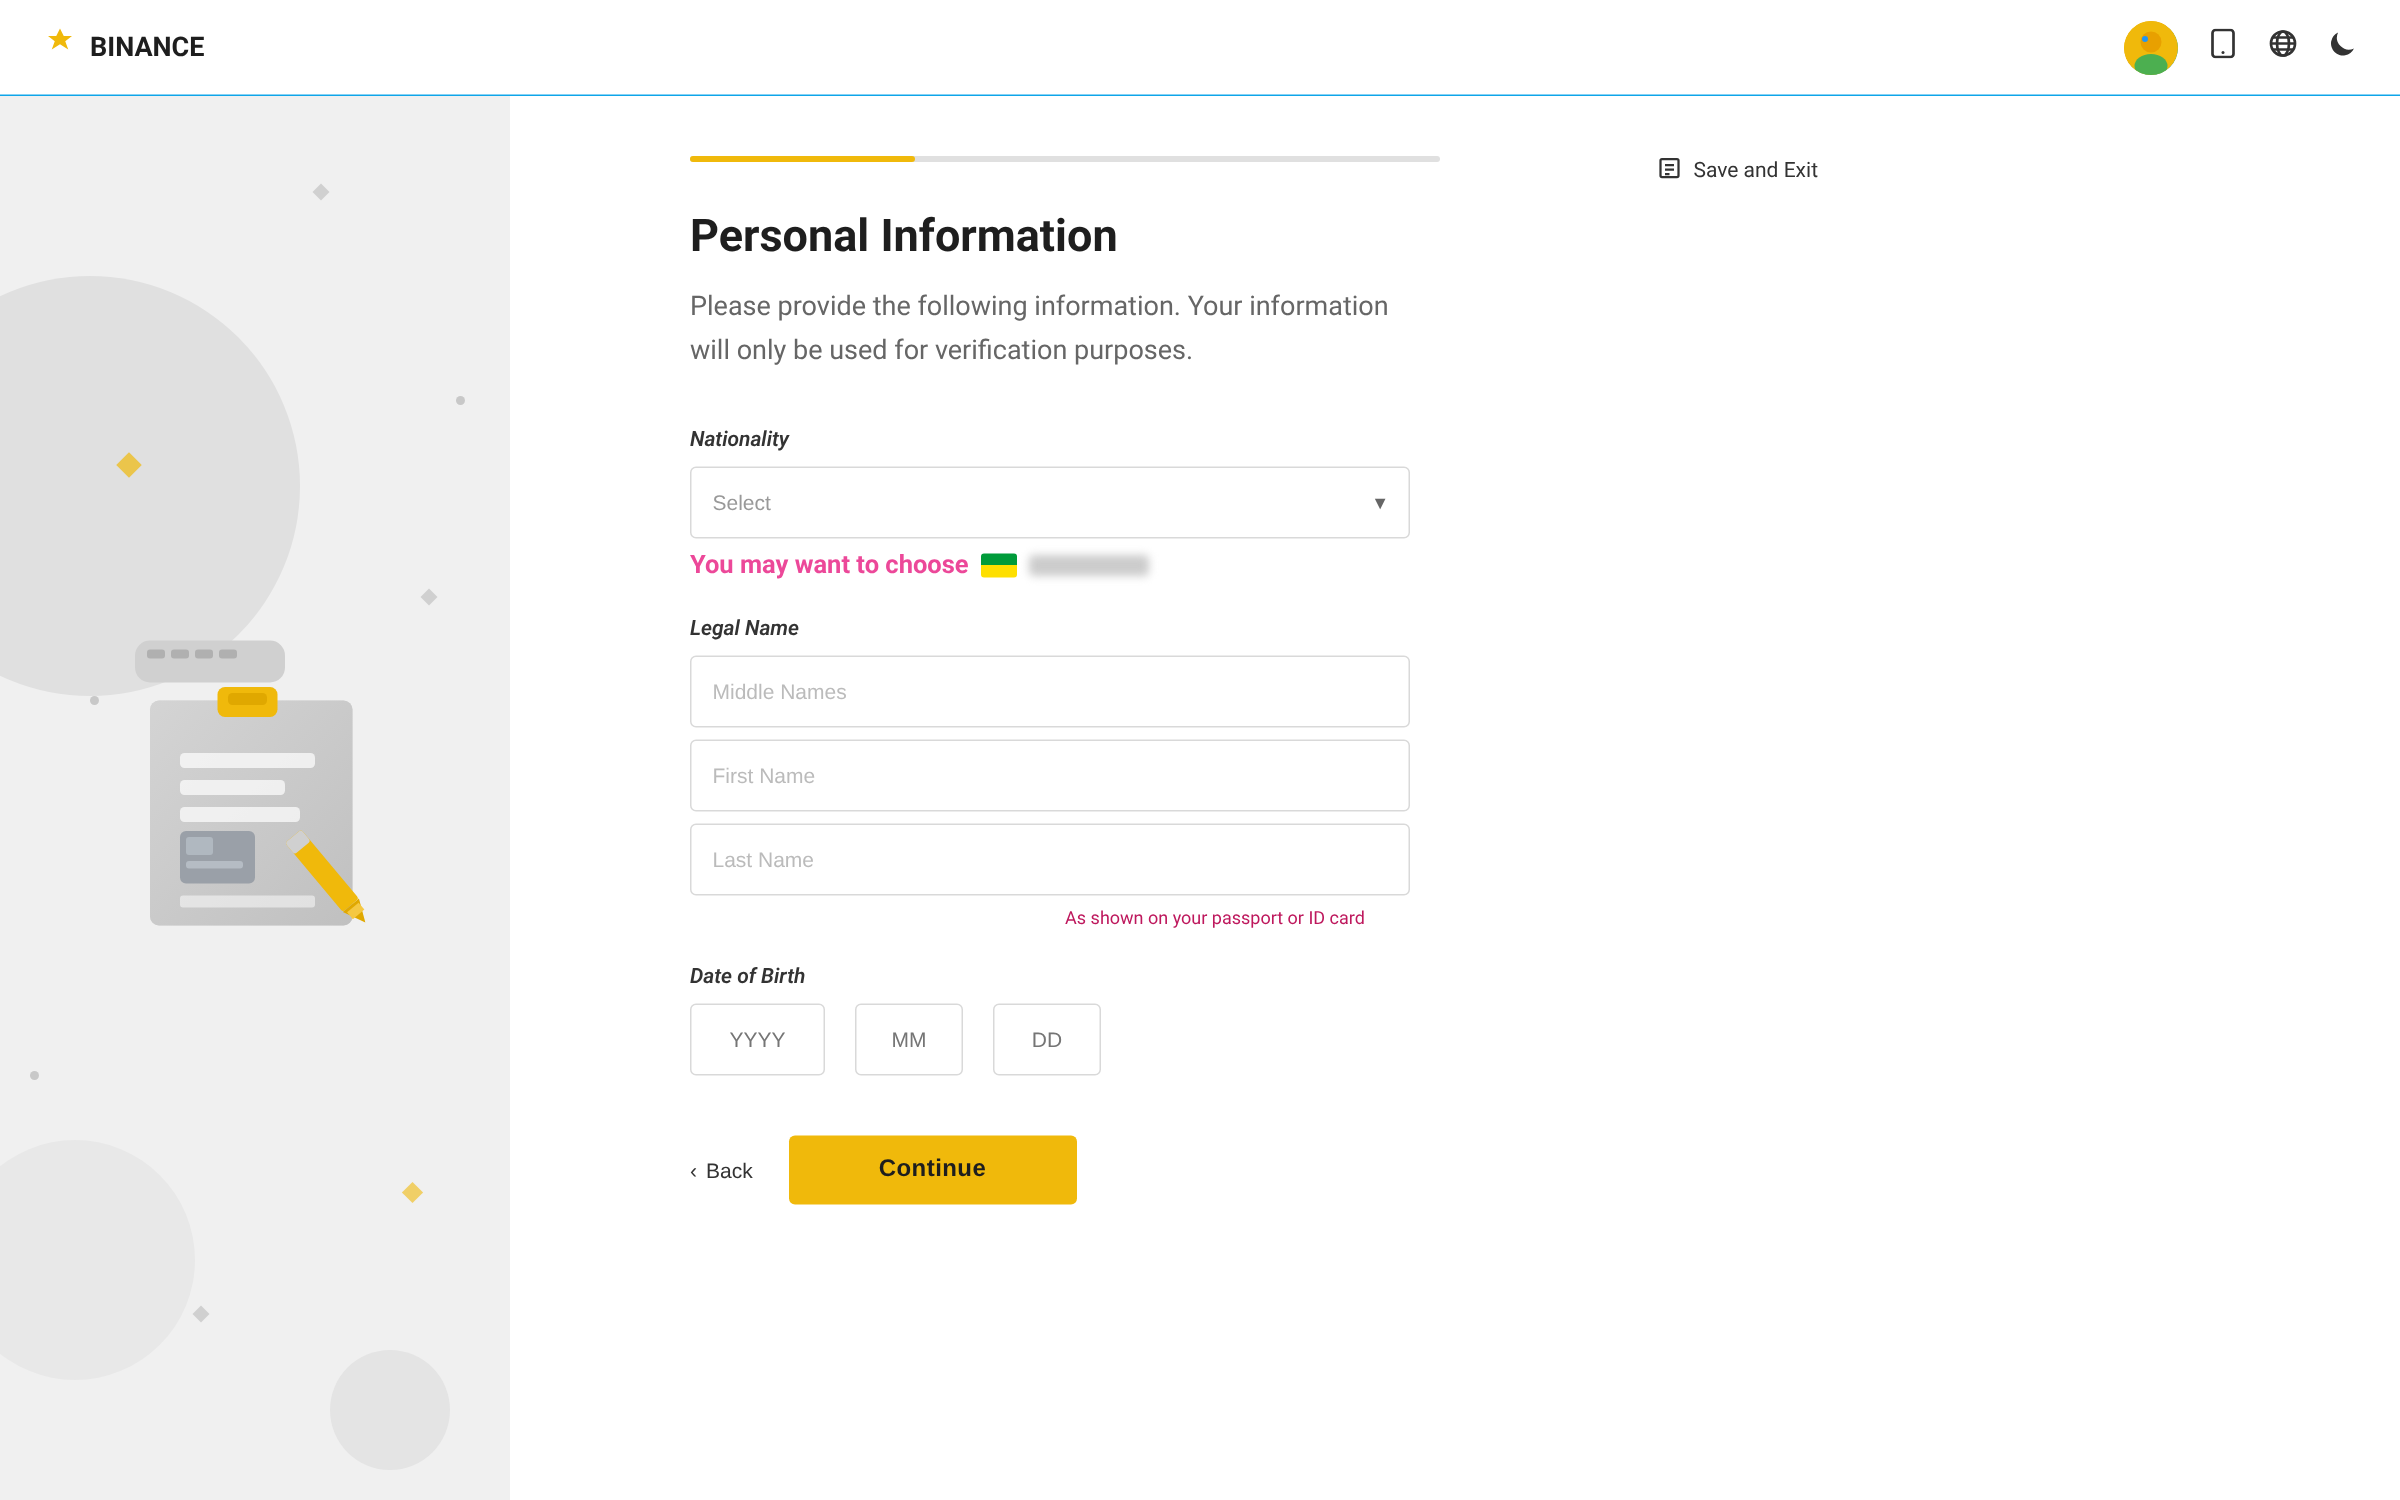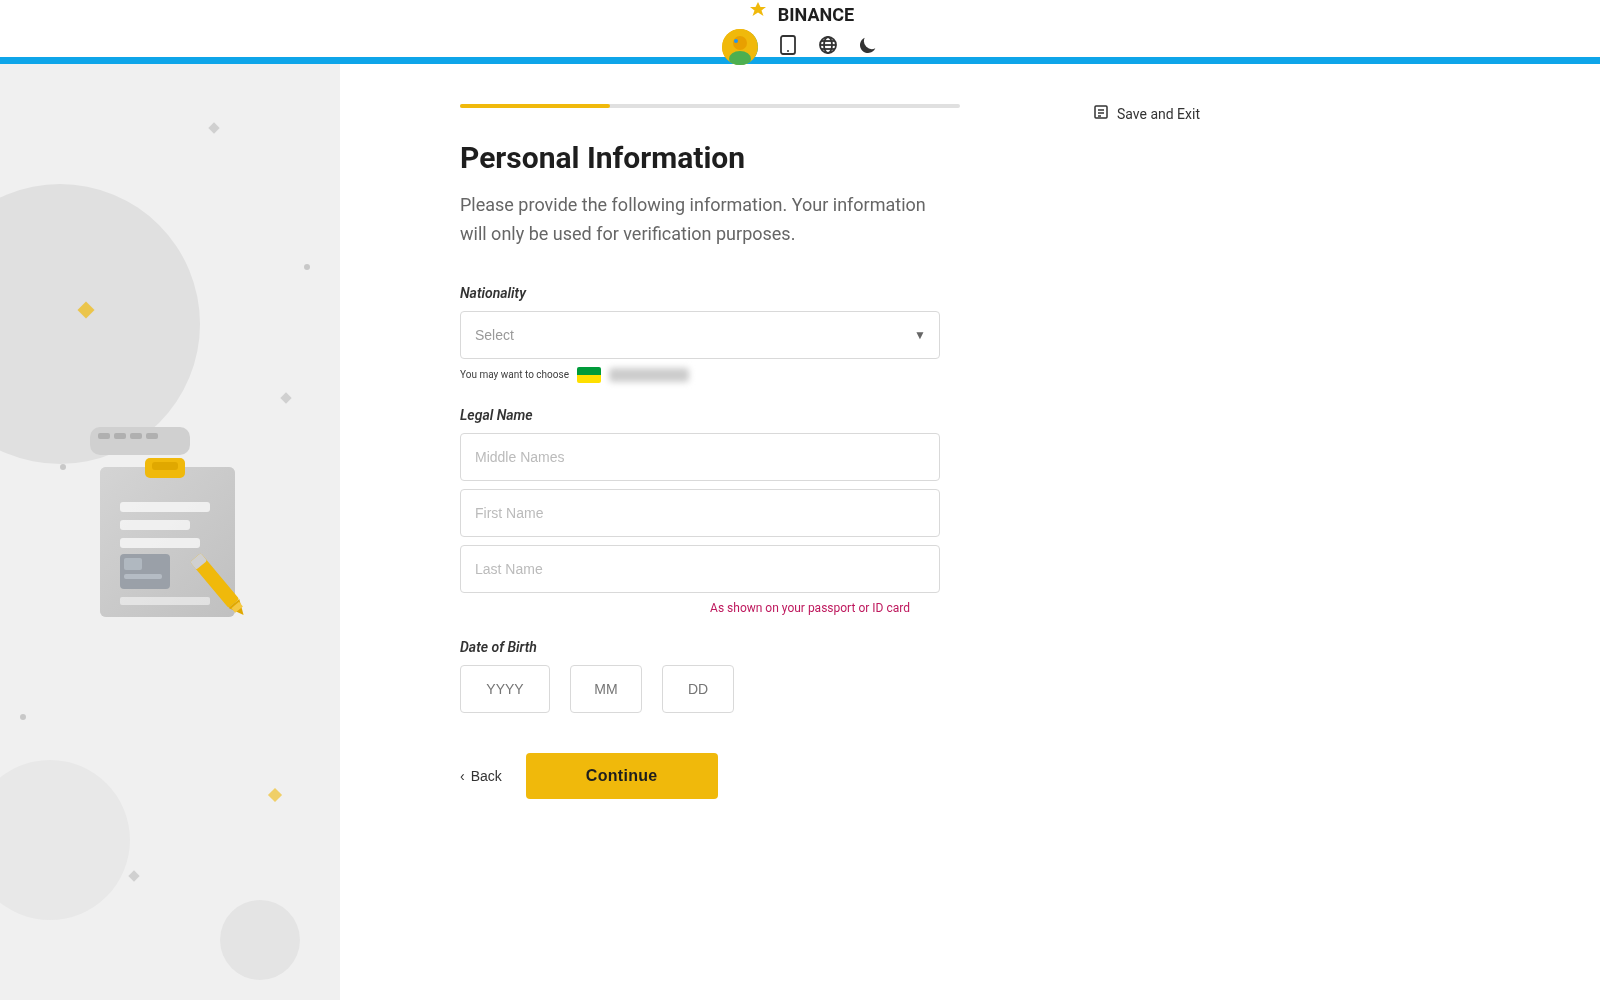--- a/index.html
+++ b/index.html
@@ -14,24 +14,23 @@
     }
 
     
     .header {
       background: #fff;
       height: 64px;
       display: flex;
       align-items: center;
       justify-content: space-between;
       padding: 0 28px;
-      border-bottom: 7px solid #0ea5e9;
+      border-bottom: 1px solid #0ea5e9;
       position: relative;
       z-index: 10;
-      flex-direction: column;
     }
     .logo {
       display: flex;
       align-items: center;
       gap: 8px;
       font-weight: 700;
       font-size: 18px;
       color: #1e1e1e;
     }
     .logo-icon {
@@ -168,21 +167,21 @@
       height: 4px;
       background: #F0B90B;
       border-radius: 2px;
       width: 30%;
     }
 
     
     .save-exit {
       position: absolute;
       top: 40px;
-      right: 40px;
+      right: 28px;
       display: flex;
       align-items: center;
       gap: 8px;
       cursor: pointer;
       color: #333;
       font-size: 14px;
     }
     .save-exit-icon {
       font-size: 16px;
     }
@@ -237,26 +236,27 @@
       right: 14px;
       top: 50%;
       transform: translateY(-50%);
       color: #666;
       pointer-events: none;
       font-size: 12px;
     }
 
     
     .hint-text {
-      font-size: 10px;
-      color: #404040;
+      font-size: 17px;
+      color: #ec4899;
       margin-top: 8px;
       display: flex;
       align-items: center;
       gap: 8px;
+      font-weight: bold;
     }
     .hint-flag {
       display: inline-block;
       width: 24px;
       height: 16px;
       background: linear-gradient(to bottom, #009b3a 50%, #fedf00 50%);
       border-radius: 2px;
       vertical-align: middle;
     }
     .hint-blurred {

